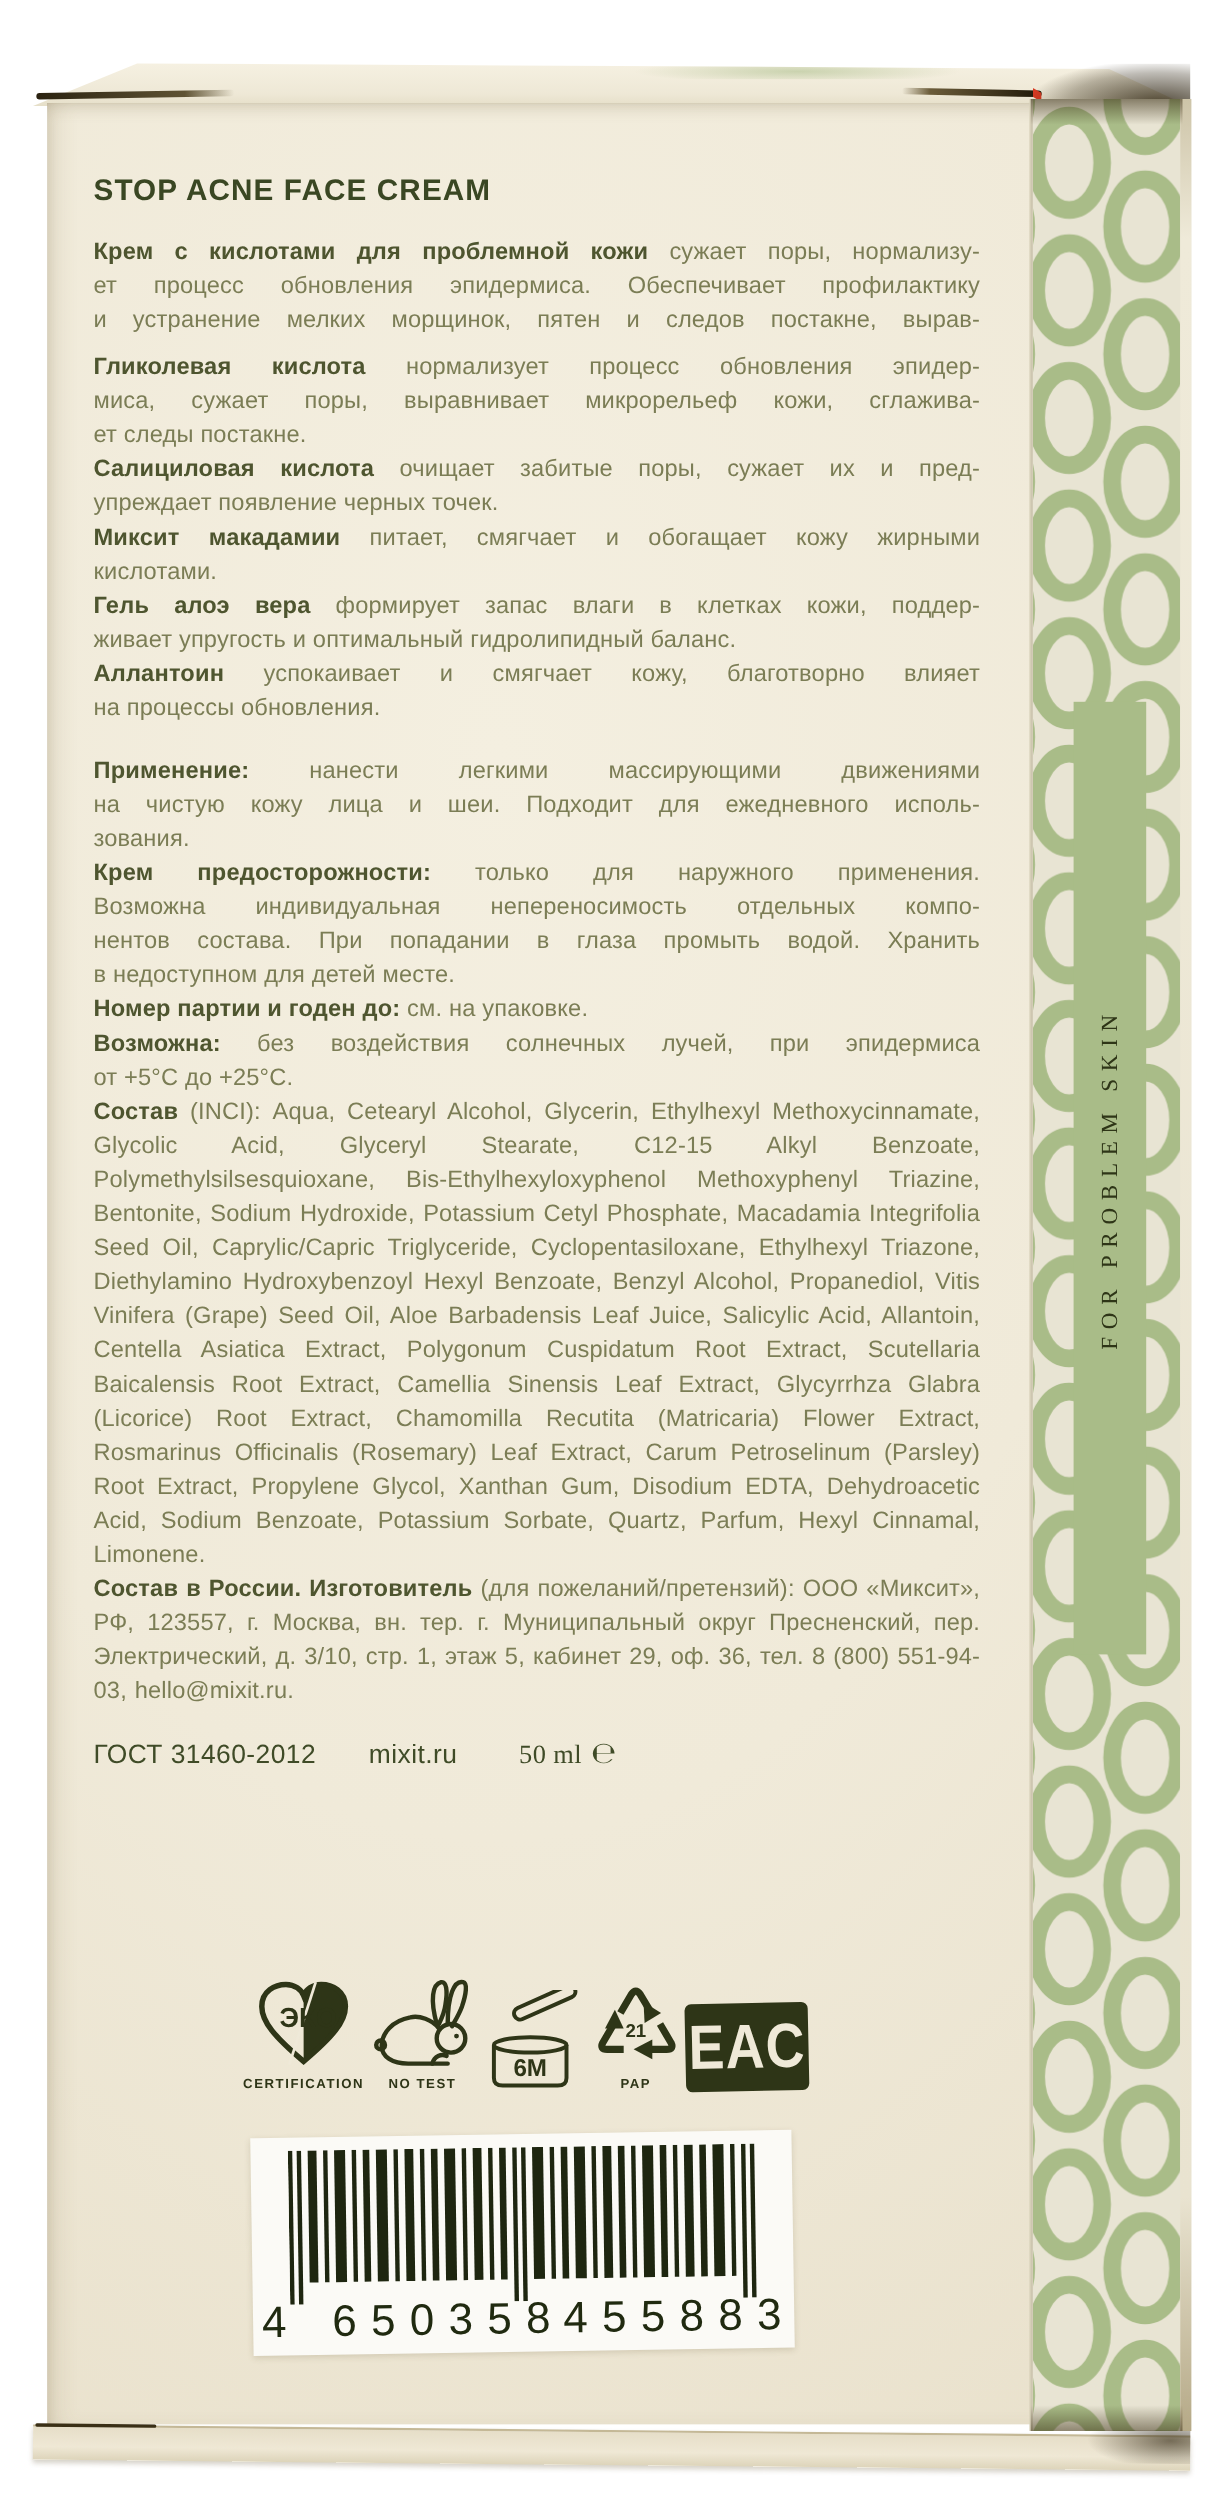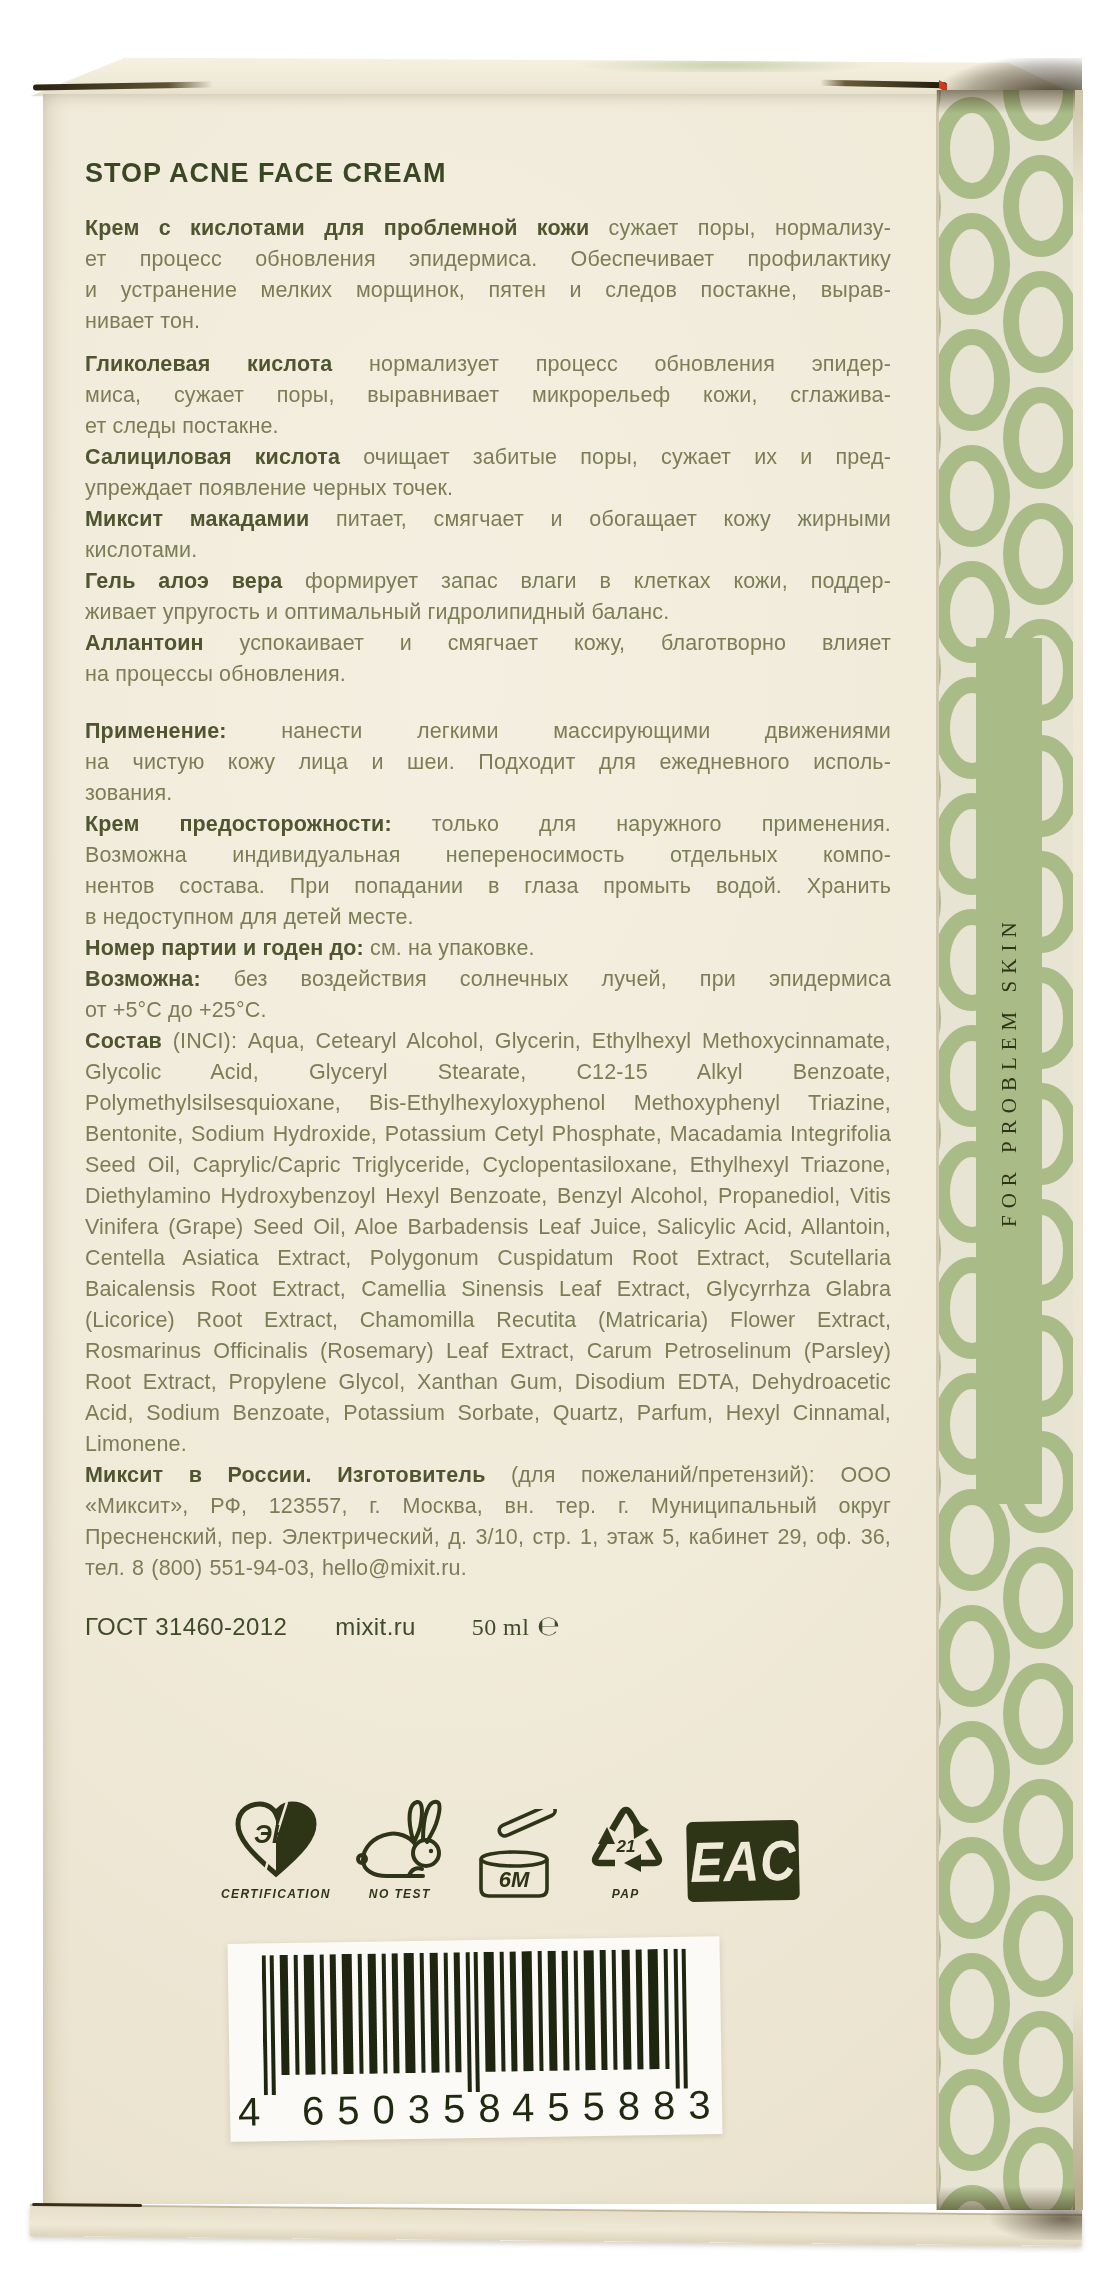--- a/index.html
+++ b/index.html
@@ -43,21 +43,21 @@
   .ln.end{text-align-last:left;}
   .grp{margin-top:12px;}
   .usage{margin-top:26px;}
   .just{text-align:justify;word-spacing:1px;}
   .gost{margin-top:26px;font-size:24px;color:#3f4b27;letter-spacing:.4px;display:flex;align-items:baseline;}
   .gost .gap1{margin-left:48px;}
   .gost .gap2{margin-left:56px;font-family:Liberation Serif, serif;}
   .gost .esign{font-size:27px;margin-left:8px;font-family:"DejaVu Sans",sans-serif;}
 
   
-  .icons{position:absolute;left:178px;top:1704px;display:flex;align-items:flex-end;gap:20px;font-style:italic;}
+  .icons{position:absolute;left:178px;top:1704px;display:flex;align-items:flex-end;gap:4px;}
   .icon-item{display:flex;flex-direction:column;align-items:center;}
   .icon-caption{margin-top:7px;font-size:12px;font-weight:700;letter-spacing:1.4px;color:#2e3517;}
   .eac-box{width:112px;height:80px;background:#2e3517;border-radius:6px;display:flex;align-items:center;justify-content:center;transform:rotate(-1.2deg);}
   .eac-box span{font-size:48px;font-weight:800;color:#efe9d8;letter-spacing:1px;transform:scale(1.02,1.18);}
 
   
   .barcode{
     position:absolute;left:186px;top:1846px;width:492px;height:198px;background:#fbfaf6;
     transform:rotate(-0.9deg);box-shadow:0 2px 6px rgba(90,75,40,.18);
   }
@@ -113,21 +113,20 @@
 
   <div class="front">
     <div class="content">
 
       <h1 class="title">STOP ACNE FACE CREAM</h1>
 
       <div class="p">
         <span class="ln"><b class="lead">Крем с кислотами для проблемной кожи</b><span> сужает поры, нормализу-</span></span>
         <span class="ln">ет процесс обновления эпидермиса. Обеспечивает профилактику</span>
         <span class="ln">и устранение мелких морщинок, пятен и следов постакне, вырав-</span>
-        <span class="ln end">нивает тон.</span>
       </div>
 
       <div class="p grp">
         <span class="ln"><b class="lead">Гликолевая кислота</b><span> нормализует процесс обновления эпидер-</span></span>
         <span class="ln">миса, сужает поры, выравнивает микрорельеф кожи, сглажива-</span>
         <span class="ln end">ет следы постакне.</span>
 
         <span class="ln"><b class="lead">Салициловая кислота</b><span> очищает забитые поры, сужает их и пред-</span></span>
         <span class="ln end">упреждает появление черных точек.</span>
 
@@ -151,21 +150,21 @@
         <span class="ln">нентов состава. При попадании в глаза промыть водой. Хранить</span>
         <span class="ln end">в недоступном для детей месте.</span>
 
         <span class="ln end"><b class="lead">Номер партии и годен до:</b><span> см. на упаковке.</span></span>
 
         <span class="ln"><b class="lead">Возможна:</b><span> без воздействия солнечных лучей, при эпидермиса</span></span>
         <span class="ln end">от +5°С до +25°С.</span>
 
         <div class="p just"><b class="lead">Состав</b><span> (INCI): Aqua, Cetearyl Alcohol, Glycerin, Ethylhexyl Methoxycinnamate, Glycolic Acid, Glyceryl Stearate, C12-15 Alkyl Benzoate, Polymethylsilsesquioxane, Bis-Ethylhexyloxyphenol Methoxyphenyl Triazine, Bentonite, Sodium Hydroxide, Potassium Cetyl Phosphate, Macadamia Integrifolia Seed Oil, Caprylic/Capric Triglyceride, Cyclopentasiloxane, Ethylhexyl Triazone, Diethylamino Hydroxybenzoyl Hexyl Benzoate, Benzyl Alcohol, Propanediol, Vitis Vinifera (Grape) Seed Oil, Aloe Barbadensis Leaf Juice, Salicylic Acid, Allantoin, Centella Asiatica Extract, Polygonum Cuspidatum Root Extract, Scutellaria Baicalensis Root Extract, Camellia Sinensis Leaf Extract, Glycyrrhza Glabra (Licorice) Root Extract, Chamomilla Recutita (Matricaria) Flower Extract, Rosmarinus Officinalis (Rosemary) Leaf Extract, Carum Petroselinum (Parsley) Root Extract, Propylene Glycol, Xanthan Gum, Disodium EDTA, Dehydroacetic Acid, Sodium Benzoate, Potassium Sorbate, Quartz, Parfum, Hexyl Cinnamal, Limonene.</span></div>
 
-        <div class="p just"><b class="lead">Миксит в России. Изготовитель</b><span> (для пожеланий/претензий): ООО «Миксит», РФ, 123557, г. Москва, вн. тер. г. Муниципальный округ Пресненский, пер. Электрический, д. 3/10, стр. 1, этаж 5, кабинет 29, оф. 36, тел. 8 (800) 551-94-03, hello@mixit.ru.</span></div>
+        <div class="p just"><b class="lead">Состав в России. Изготовитель</b><span> (для пожеланий/претензий): ООО «Миксит», РФ, 123557, г. Москва, вн. тер. г. Муниципальный округ Пресненский, пер. Электрический, д. 3/10, стр. 1, этаж 5, кабинет 29, оф. 36, тел. 8 (800) 551-94-03, hello@mixit.ru.</span></div>
       </div>
 
       <div class="gost">
         <span>ГОСТ 31460-2012</span>
         <span class="gap1">mixit.ru</span>
         <span class="gap2">50 ml</span>
         <span class="esign">℮</span>
       </div>
     </div>
 

